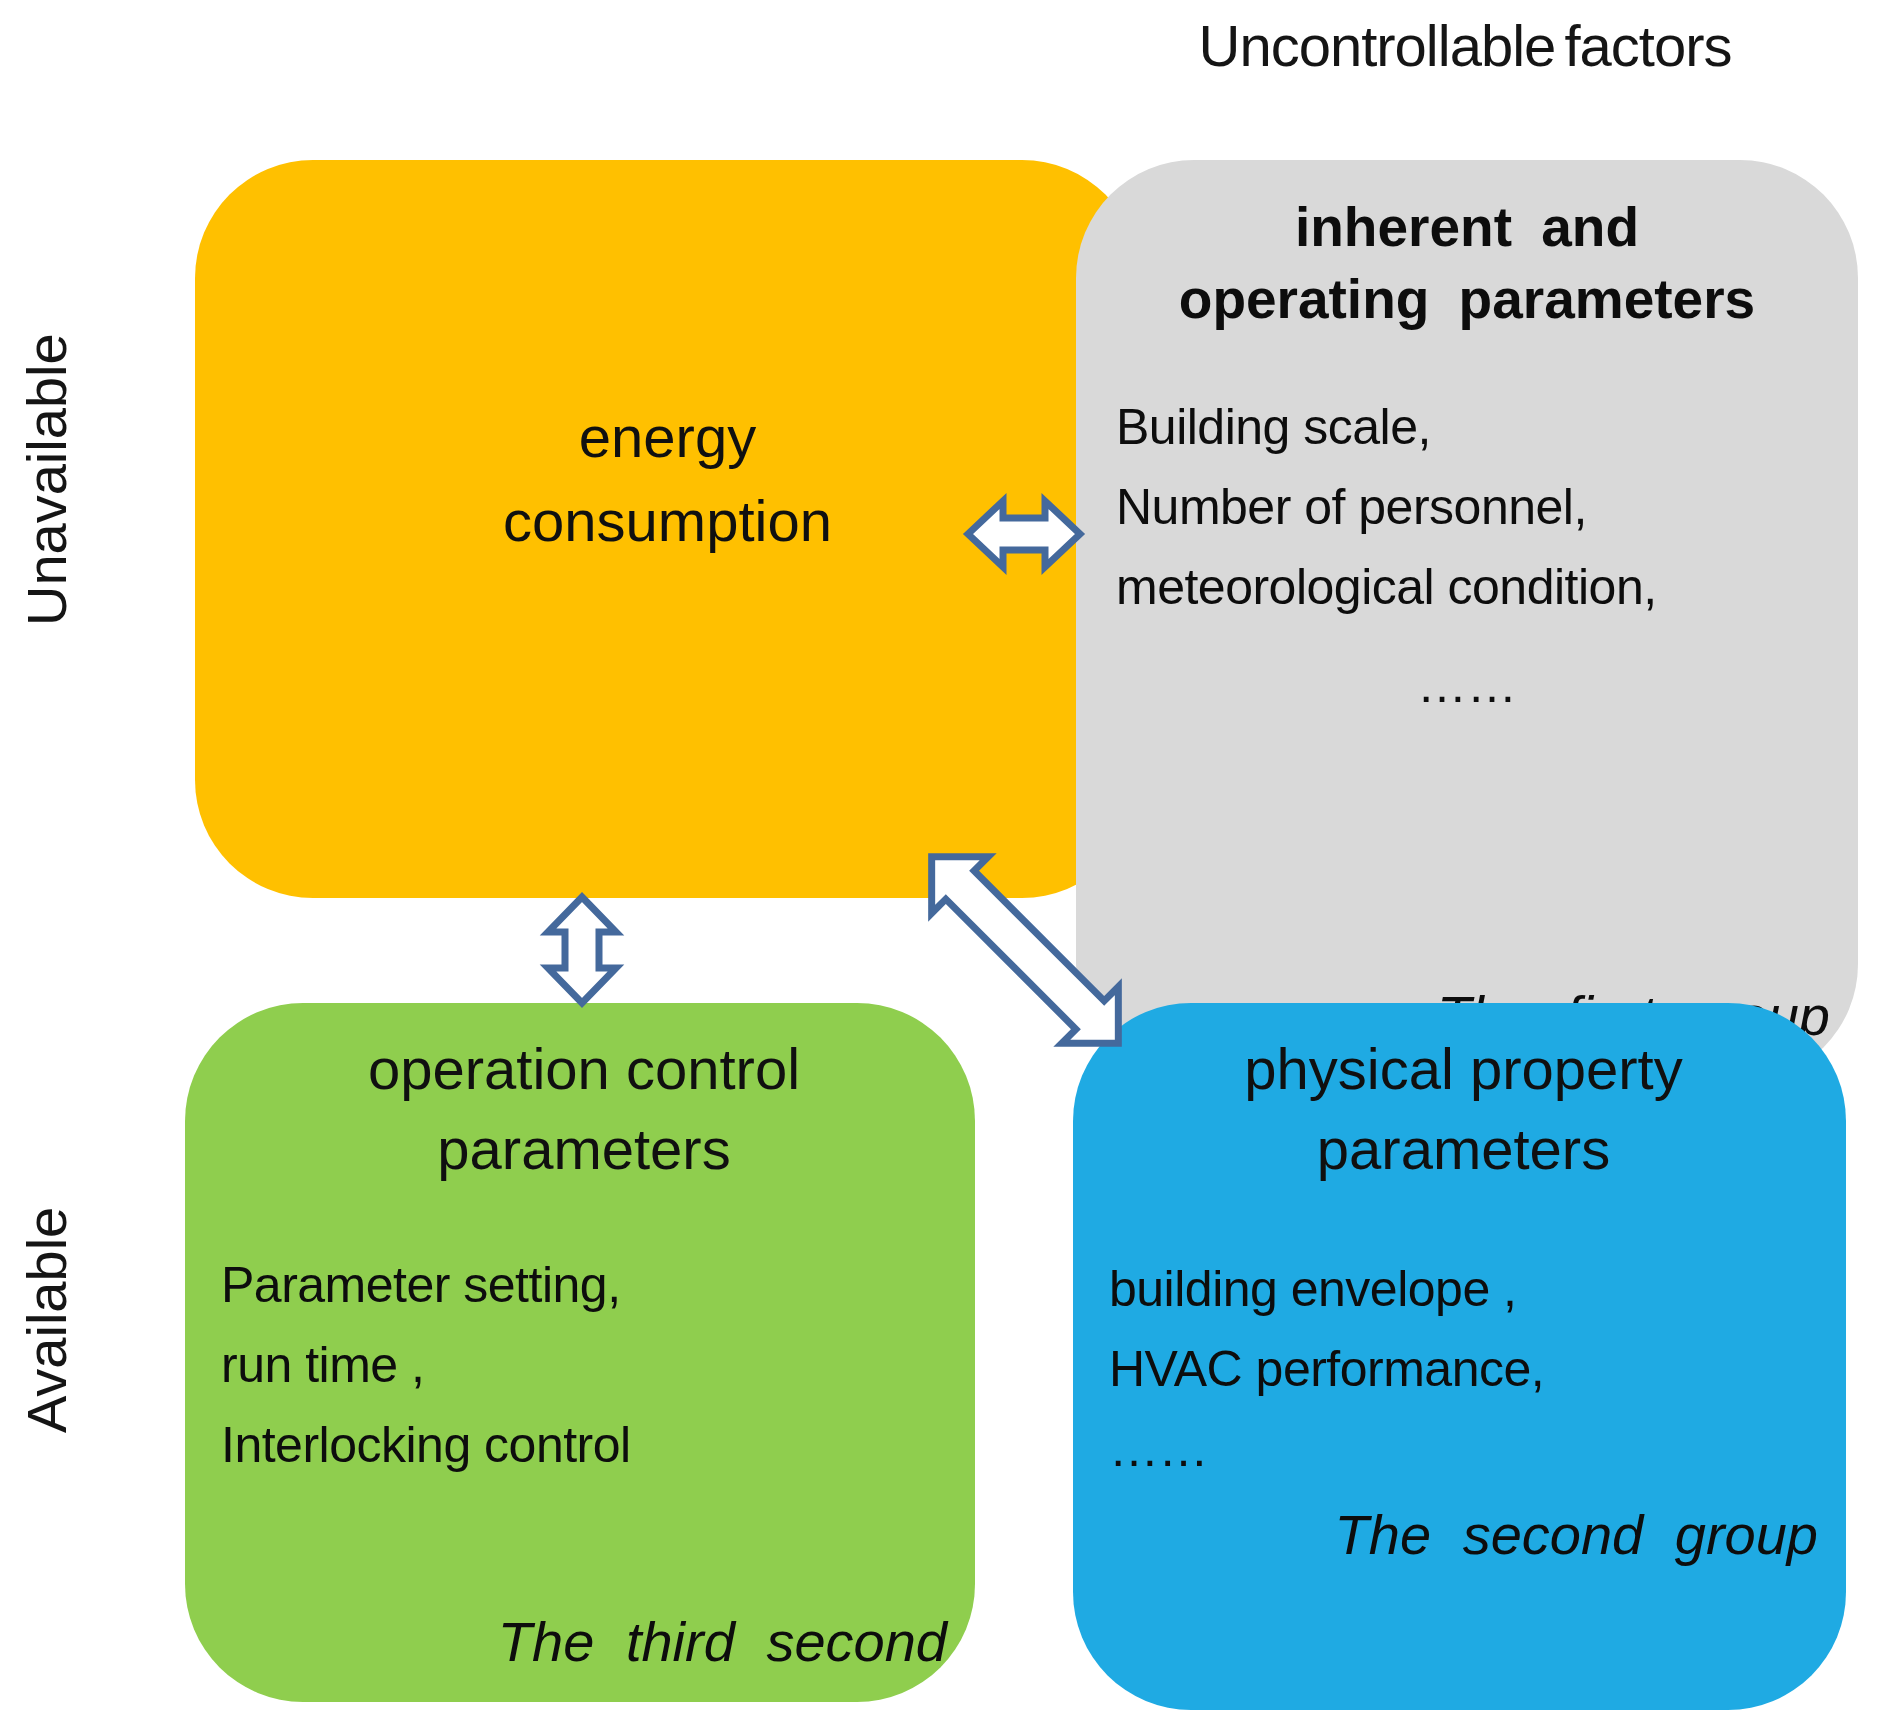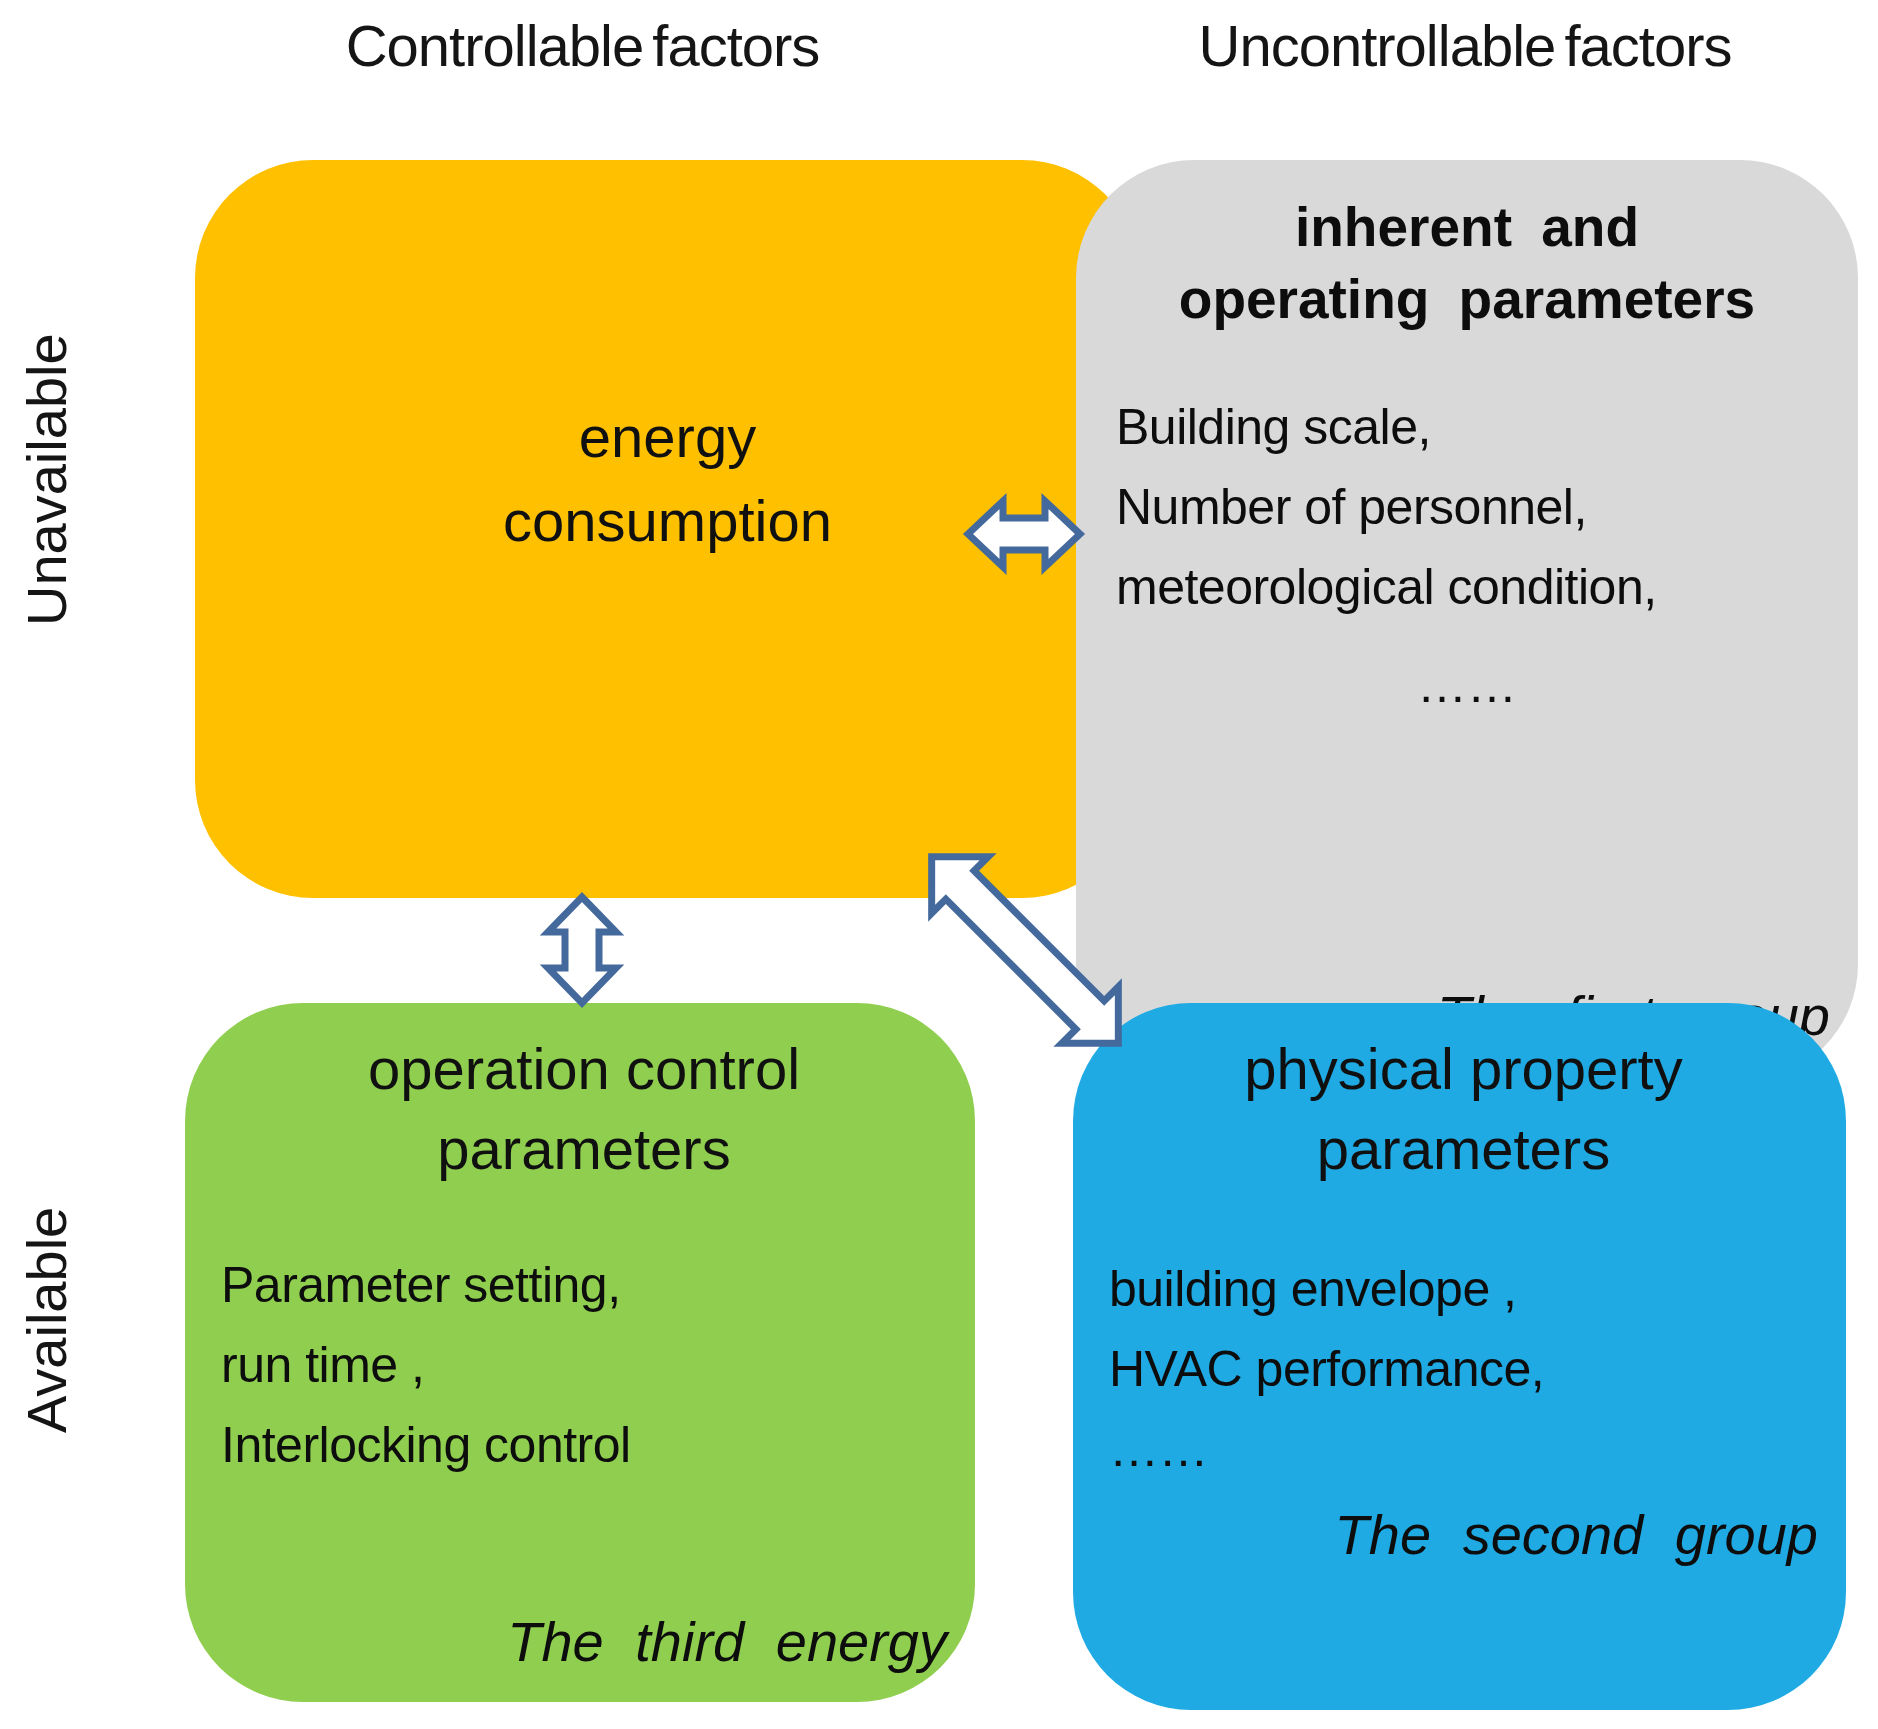--- a/index.html
+++ b/index.html
@@ -121,21 +121,20 @@
     stroke: var(--arrow_stroke);
     stroke-width: 7;
     stroke-linejoin: miter;
   }
 </style>
 </head>
 <body>
 
 <div id="stage">
 
-  <div id="header-left" class="col-header">Controllable factors</div>
   <div id="header-right" class="col-header">Uncontrollable factors</div>
 
   <div id="side-unavailable" class="side-label">Unavailable</div>
   <div id="side-available" class="side-label">Available</div>
 
   <div id="box-energy" class="box">
     <div class="big-title">
       <span class="tline">energy</span>
       <span class="tline">consumption</span>
     </div>
@@ -158,21 +157,21 @@
   <div id="box-operation" class="box">
     <div class="big-title">
       <span class="tline">operation control</span>
       <span class="tline">parameters</span>
     </div>
     <div class="body-lines">
       <span class="bline">Parameter setting,</span>
       <span class="bline">run time ,</span>
       <span class="bline">Interlocking control</span>
     </div>
-    <div class="group-label">The third energy</div>
+    <div class="group-label">The third second</div>
   </div>
 
   <div id="box-physical" class="box">
     <div class="big-title">
       <span class="tline">physical property</span>
       <span class="tline">parameters</span>
     </div>
     <div class="body-lines">
       <span class="bline">building envelope ,</span>
       <span class="bline">HVAC performance,</span>

